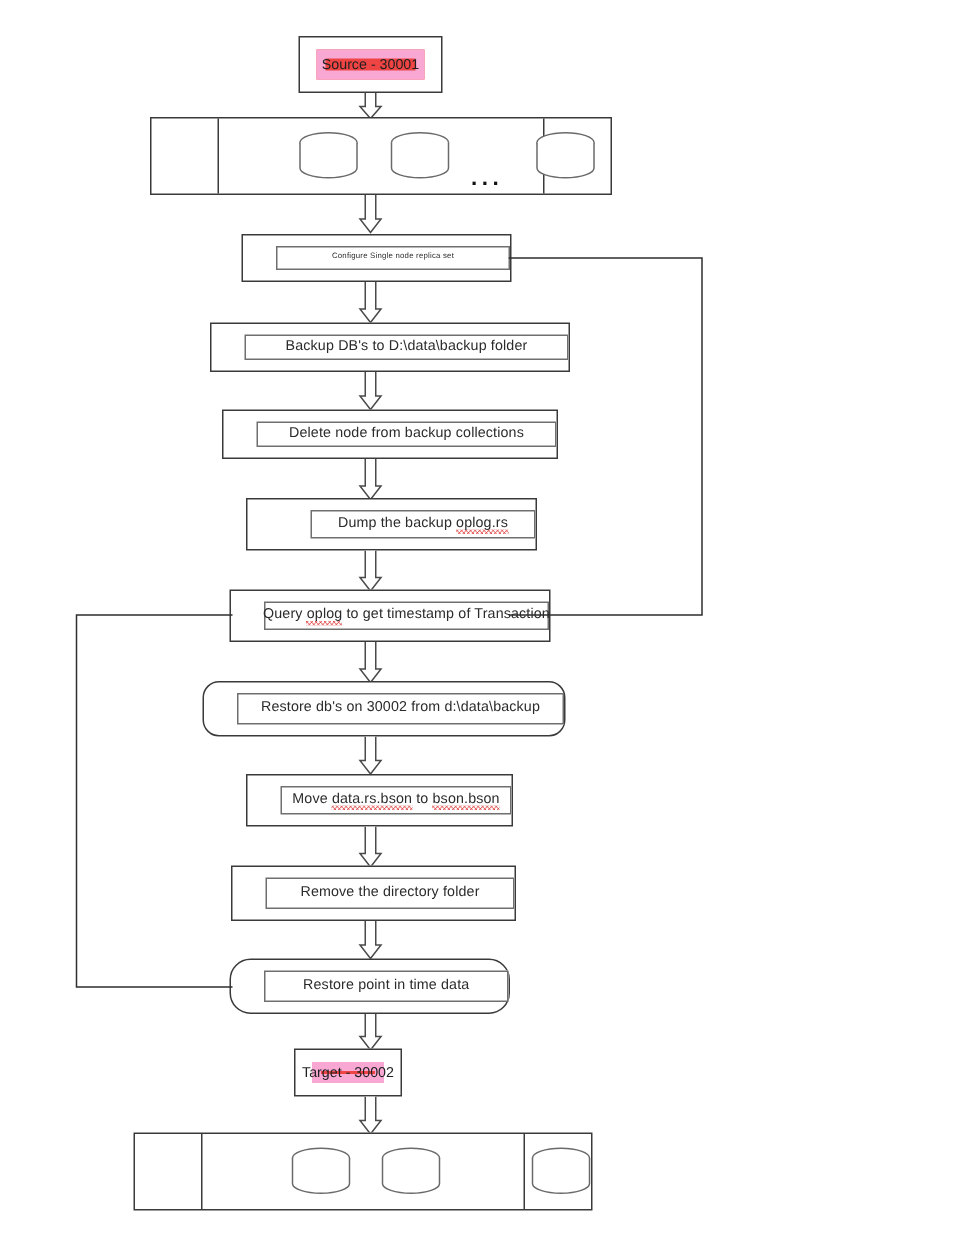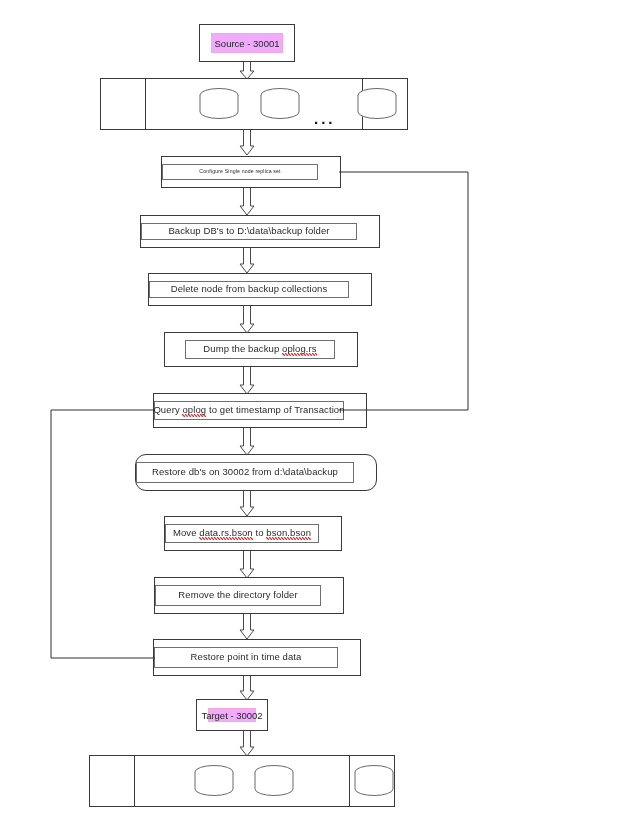--- a/index.html
+++ b/index.html
@@ -27,21 +27,21 @@
     position: absolute;
     box-sizing: border-box;
   }
 
   
   .proc {
     border: 1px solid #3a3a3a;
     background: #ffffff;
     display: flex;
     align-items: center;
-    justify-content: flex-start;
+    justify-content: flex-end;
     box-sizing: border-box;
   }
   
   .proc > .inner {
     border: 1px solid #6f6f6f;
     background: #ffffff;
     box-sizing: border-box;
     width: calc(100% - 22px);
     height: calc(100% - 14px);
     display: flex;
@@ -75,22 +75,22 @@
   
   .term {
     border: 1px solid #3a3a3a;
     background: #fff;
     display: flex;
     align-items: center;
     justify-content: center;
     box-sizing: border-box;
   }
   .term > .inner {
-    border: 1px solid #f9a8d4;
-    background: #f0abfc;
+    border: 6px solid #f9a8d4;
+    background: #ef4444;
     box-sizing: border-box;
     width: calc(100% - 22px);
     height: calc(100% - 16px);
     display: flex;
     align-items: center;
     justify-content: center;
   }
   .term .label {
     font-size: 9.5px;
     color: #1f1f1f;
@@ -276,21 +276,21 @@
       <span class="label">Remove the directory folder</span>
     </div>
   </div>
 
   <div class="blockarrow" style="left:238px; top:614px; width:18px; height:26px;">
     <svg width="18" height="26" viewBox="0 0 18 26">
       <path d="M5.5 0 L5.5 16 L2 16 L9 25 L16 16 L12.5 16 L12.5 0" fill="#ffffff" stroke="#4a4a4a" stroke-width="1"></path>
     </svg>
   </div>
 
-  <div class="node proc" style="left:153px; top:639px; width:208px; height:37px;">
+  <div class="node proc" style="left:153px; top:639px; width:187px; height:37px;border-radius:14px;">
     <div class="inner">
       <span class="label">Restore point in time data</span>
     </div>
   </div>
 
   <div class="blockarrow" style="left:238px; top:676px; width:18px; height:25px;">
     <svg width="18" height="25" viewBox="0 0 18 25">
       <path d="M5.5 0 L5.5 15 L2 15 L9 24 L16 15 L12.5 15 L12.5 0" fill="#ffffff" stroke="#4a4a4a" stroke-width="1"></path>
     </svg>
   </div>

